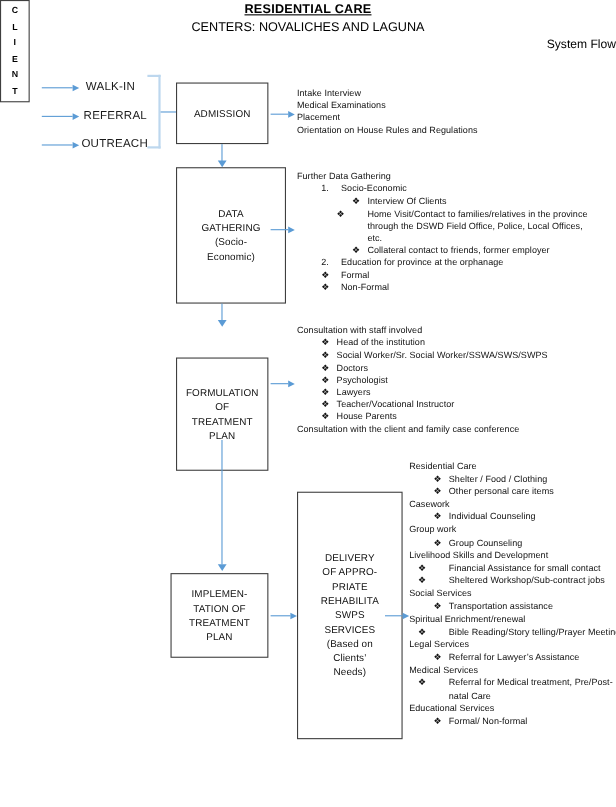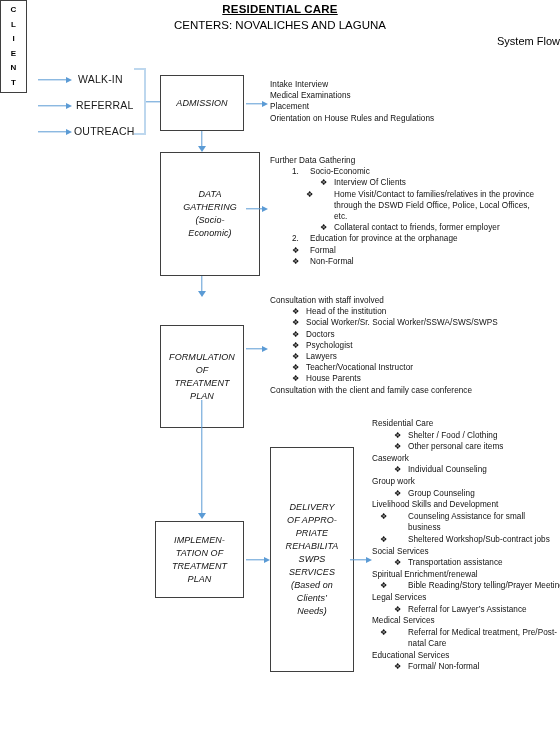--- a/index.html
+++ b/index.html
@@ -15,21 +15,20 @@
   #header .t1{font-size:11.5px;font-weight:bold;text-decoration:underline;letter-spacing:.2px;line-height:15px;}
   #header .t2{font-size:11.5px;line-height:16px;}
   #header .t3{font-size:11px;line-height:16px;text-align:right;}
 
   
   .box{
     position:absolute;border:1px solid #3f3f3f;background:#ffffff;
     display:flex;align-items:center;justify-content:center;text-align:center;
     font-size:9px;line-height:13px;color:#111;letter-spacing:.1px;
     box-sizing:border-box;
-    font-style:italic;
   }
 
   
   #client-box{
     left:10px;top:55px;width:27px;height:93px;
     border:1px solid #3f3f3f;background:#fff;box-sizing:border-box;
     display:flex;flex-direction:column;align-items:center;justify-content:space-evenly;
     font-size:8px;font-weight:bold;line-height:10px;
   }
   #client-box span{display:block;}
@@ -201,21 +200,21 @@
   <span>TATION OF</span>
   <span>TREATMENT</span>
   <span>PLAN</span>
 </div>
 
 <div class="arrow-h" style="left:246px;top:555px;width:24px;height:9px;">
   <div class="shaft" style="width:18px;"></div>
     <div class="head"></div>
 </div>
 
-<div class="box" style="left:270px;top:447px;width:84px;height:225px;flex-direction:column;">
+<div class="box" style="left:270px;top:447px;width:96px;height:225px;flex-direction:column;">
   <span>DELIVERY</span>
   <span>OF APPRO-</span>
   <span>PRIATE</span>
   <span>REHABILITA</span>
   <span>SWPS</span>
   <span>SERVICES</span>
   <span>(Based on</span>
   <span>Clients’</span>
   <span>Needs)</span>
 </div>
@@ -227,21 +226,21 @@
 
 <div class="notes" style="left:372px;top:418px;width:192px;line-height:11.6px;">
   <div class="ln lvl0">Residential Care</div>
   <div class="ln lvl1"><span class="bullet">❖</span><span>Shelter / Food / Clothing</span></div>
   <div class="ln lvl1"><span class="bullet">❖</span><span>Other personal care items</span></div>
   <div class="ln lvl0">Casework</div>
   <div class="ln lvl1"><span class="bullet">❖</span><span>Individual Counseling</span></div>
   <div class="ln lvl0">Group work</div>
   <div class="ln lvl1"><span class="bullet">❖</span><span>Group Counseling</span></div>
   <div class="ln lvl0">Livelihood Skills and Development</div>
-  <div class="lvl1w hang" style="margin-left:22px;width:150px;"><span class="bullet">❖</span><span>Counseling Assistance for small business</span></div>
+  <div class="lvl1w hang" style="margin-left:22px;width:150px;"><span class="bullet">❖</span><span>Financial Assistance for small contact</span></div>
   <div class="lvl1w hang" style="margin-left:22px;width:170px;"><span class="bullet">❖</span><span>Sheltered Workshop/Sub-contract jobs</span></div>
   <div class="ln lvl0">Social Services</div>
   <div class="ln lvl1"><span class="bullet">❖</span><span>Transportation assistance</span></div>
   <div class="ln lvl0">Spiritual Enrichment/renewal</div>
   <div class="lvl1w hang" style="margin-left:22px;width:172px;"><span class="bullet">❖</span><span>Bible Reading/Story telling/Prayer Meetings</span></div>
   <div class="ln lvl0">Legal Services</div>
   <div class="ln lvl1"><span class="bullet">❖</span><span>Referral for Lawyer’s Assistance</span></div>
   <div class="ln lvl0">Medical Services</div>
   <div class="lvl1w hang" style="margin-left:22px;width:160px;"><span class="bullet">❖</span><span>Referral for Medical treatment, Pre/Post-natal Care</span></div>
   <div class="ln lvl0">Educational Services</div>

